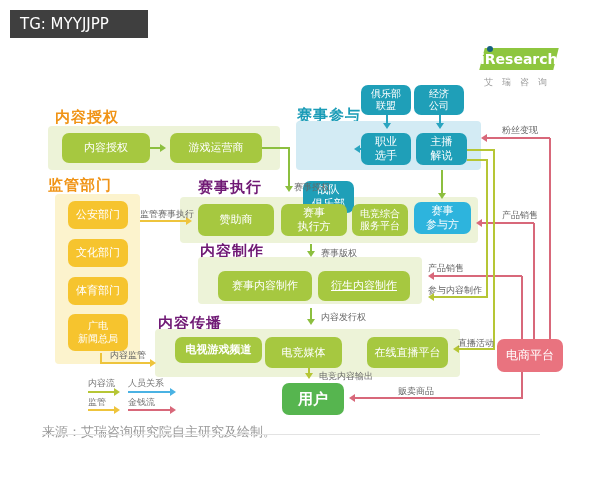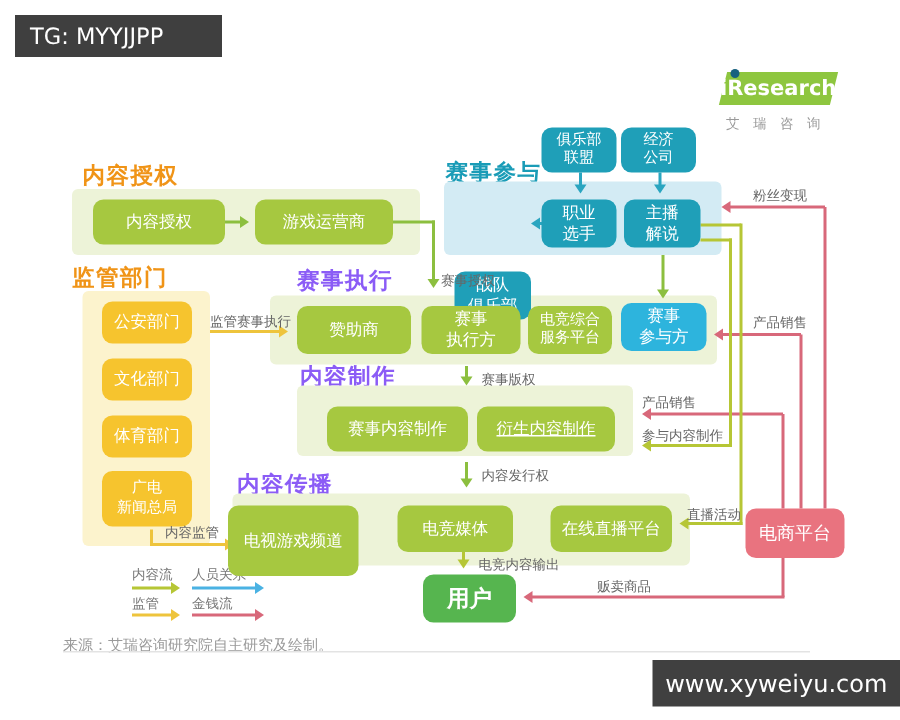--- a/index.html
+++ b/index.html
@@ -1,22 +1,22 @@
 <!DOCTYPE html>
 <html><head>
 <meta charset="utf-8">
 <style>
   html,body{margin:0;padding:0;background:#fff;}
   #canvas{position:relative;width:600px;height:480px;background:#ffffff;overflow:hidden;
-          font-family:"DejaVu Sans","Liberation Sans",sans-serif;}
+          font-family:"DejaVu Sans","Liberation Sans",sans-serif;border-radius:22px;}
   .bar{position:absolute;background:#3f3f3f;color:#fff;display:flex;align-items:center;}
   .title{position:absolute;font-size:25px;font-weight:bold;color:#a6c94a;letter-spacing:2px;}
   .hdr{position:absolute;font-weight:bold;font-size:15px;letter-spacing:1px;}
   .hdr-orange{color:#f09417;}
-  .hdr-green{color:#8b5cf6;}
+  .hdr-green{color:#701a75;}
   .hdr-teal{color:#1a9cb7;}
   .panel{position:absolute;border-radius:4px;z-index:1;}
   .p-green{background:#edf3d8;}
   .p-yellow{background:#fcf3cd;}
   .p-blue{background:#d3ebf4;}
   .box{position:absolute;border-radius:7px;color:#fff;display:flex;align-items:center;justify-content:center;
        text-align:center;white-space:pre-line;font-size:11px;line-height:1.25;z-index:3;}
   .b-green{background:#a6c840;}
   .b-teal{background:#1f9fb8;}
   .b-cyan{background:#2db4dd;}
@@ -31,21 +31,21 @@
   .ar.hr::after{content:'';position:absolute;right:-6px;top:-3px;border:4px solid transparent;border-left:6px solid currentColor;}
   .ar.hl::before{content:'';position:absolute;left:-6px;top:-3px;border:4px solid transparent;border-right:6px solid currentColor;}
   .ar.vd::after{content:'';position:absolute;bottom:-7px;left:-3px;border:4px solid transparent;border-top:6px solid currentColor;}
   .c-red{color:#d8687a;}
   .c-yg{color:#b6c635;}
   .c-yel{color:#eec43c;}
   .c-blue{color:#4ab2e3;}
   .c-green{color:#8cbf3f;}
   .c-teal{color:#2aa5c0;}
   .legend-lbl{position:absolute;font-size:9px;color:#777;white-space:nowrap;}
-  .source{position:absolute;font-size:10px;color:#9a9a9a;white-space:nowrap;}
+  .source{position:absolute;font-size:13px;color:#9a9a9a;white-space:nowrap;}
   .divider{position:absolute;height:1px;background:#e3e3e3;}
   .logo-shape{position:absolute;background:#8ec63f;transform:skewX(-14deg);display:flex;align-items:center;justify-content:center;}
   .logo-text{font-size:14px;font-weight:bold;color:#fff;transform:skewX(14deg);letter-spacing:0;}
   .logo-dot{position:absolute;width:6px;height:6px;border-radius:50%;background:#17617f;z-index:5;}
   .logo-sub{position:absolute;font-size:9px;color:#9a9a9a;letter-spacing:9px;white-space:nowrap;}
 </style>
 </head>
 <body>
 
 <div id="canvas">
@@ -156,36 +156,33 @@
   <div class="box b-green" style="left:281px;top:204px;width:66px;height:32px;">赛事
 执行方</div>
   <div class="box b-green fs10" style="left:352px;top:204px;width:56px;height:32px;">电竞综合
 服务平台</div>
   <div class="box b-cyan" style="left:414px;top:202px;width:57px;height:32px;">赛事
 参与方</div>
 
   <div class="box b-green" style="left:218px;top:271px;width:94px;height:30px;">赛事内容制作</div>
   <div class="box b-green" style="left:318px;top:271px;width:92px;height:30px;text-decoration:underline;">衍生内容制作</div>
 
-  <div class="box b-green" style="left:152px;top:337px;width:87px;height:47px;">电视游戏频道</div>
+  <div class="box b-green" style="left:175px;top:337px;width:87px;height:26px;font-weight:bold;">电视游戏频道</div>
   <div class="box b-green" style="left:265px;top:337px;width:77px;height:31px;">电竞媒体</div>
   <div class="box b-green" style="left:367px;top:337px;width:81px;height:31px;">在线直播平台</div>
 
   <div class="box b-user" style="left:282px;top:383px;width:62px;height:32px;">用户</div>
   <div class="box b-pink" style="left:497px;top:339px;width:66px;height:33px;">电商平台</div>
 
   <div class="legend-lbl" style="left:88px;top:377px;">内容流</div>
   <div class="ar h hr c-yg" style="left:88px;top:391px;width:30px;"></div>
   <div class="legend-lbl" style="left:128px;top:377px;">人员关系</div>
   <div class="ar h hr c-blue" style="left:128px;top:391px;width:46px;"></div>
   <div class="legend-lbl" style="left:88px;top:396px;">监管</div>
   <div class="ar h hr c-yel" style="left:88px;top:409px;width:30px;"></div>
   <div class="legend-lbl" style="left:128px;top:396px;">金钱流</div>
   <div class="ar h hr c-red" style="left:128px;top:409px;width:46px;"></div>
 
   <div class="source" style="left:42px;top:423px;">来源：艾瑞咨询研究院自主研究及绘制。</div>
   <div class="divider" style="left:42px;top:434px;width:498px;"></div>
 
-  <div class="bar" style="left:435px;top:440px;width:165px;height:31px;justify-content:center;font-size:16px;background:#404040;">
-    <span>www.xyweiyu.com</span>
-  </div>
 
 </div>
 
 </body></html>

